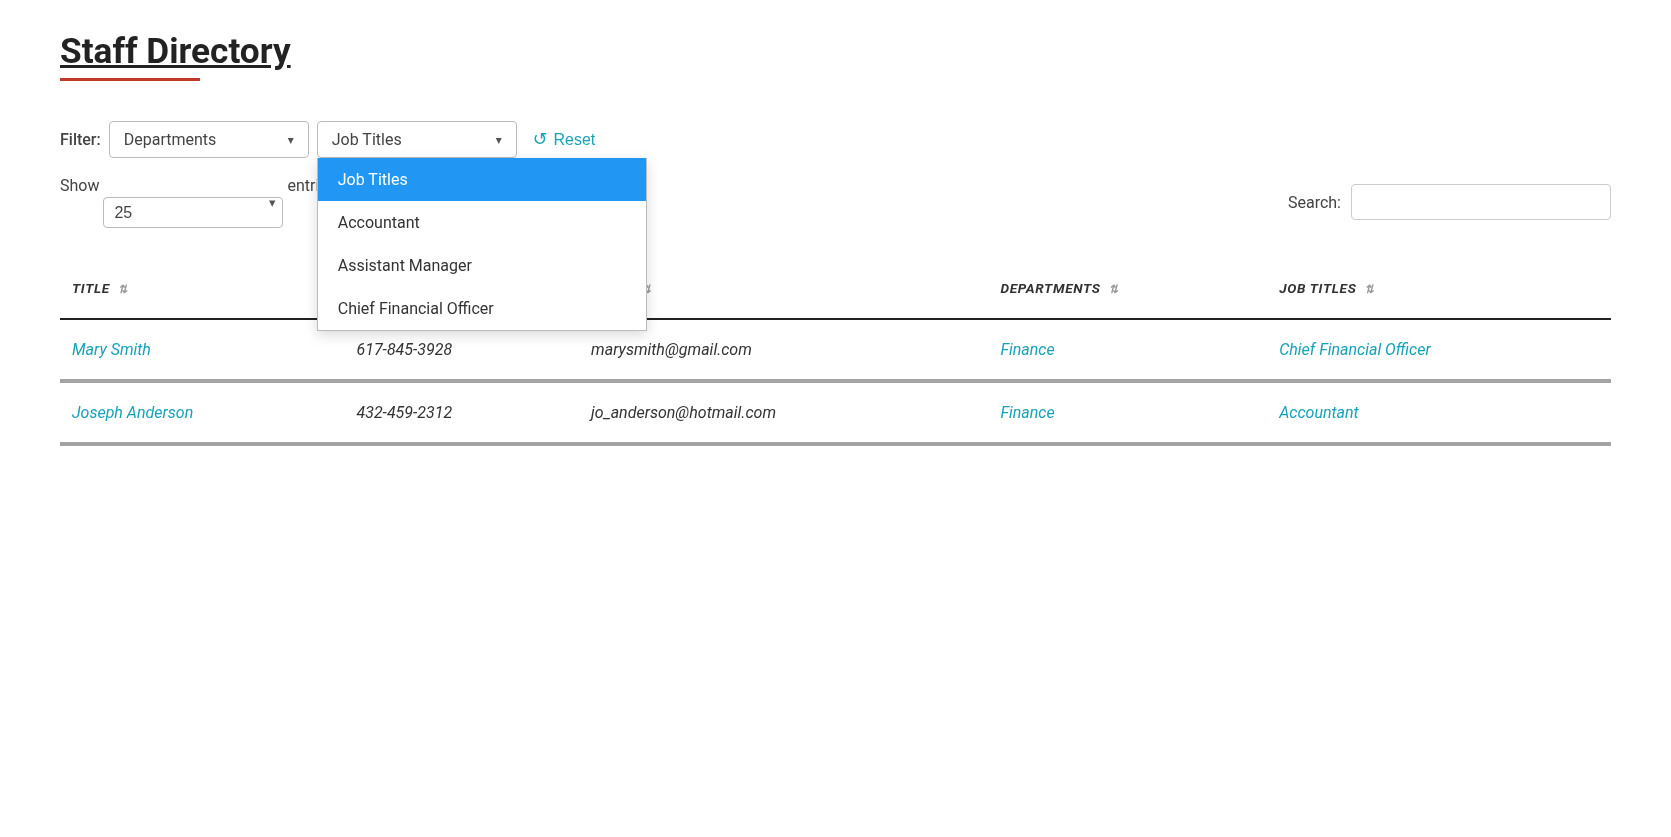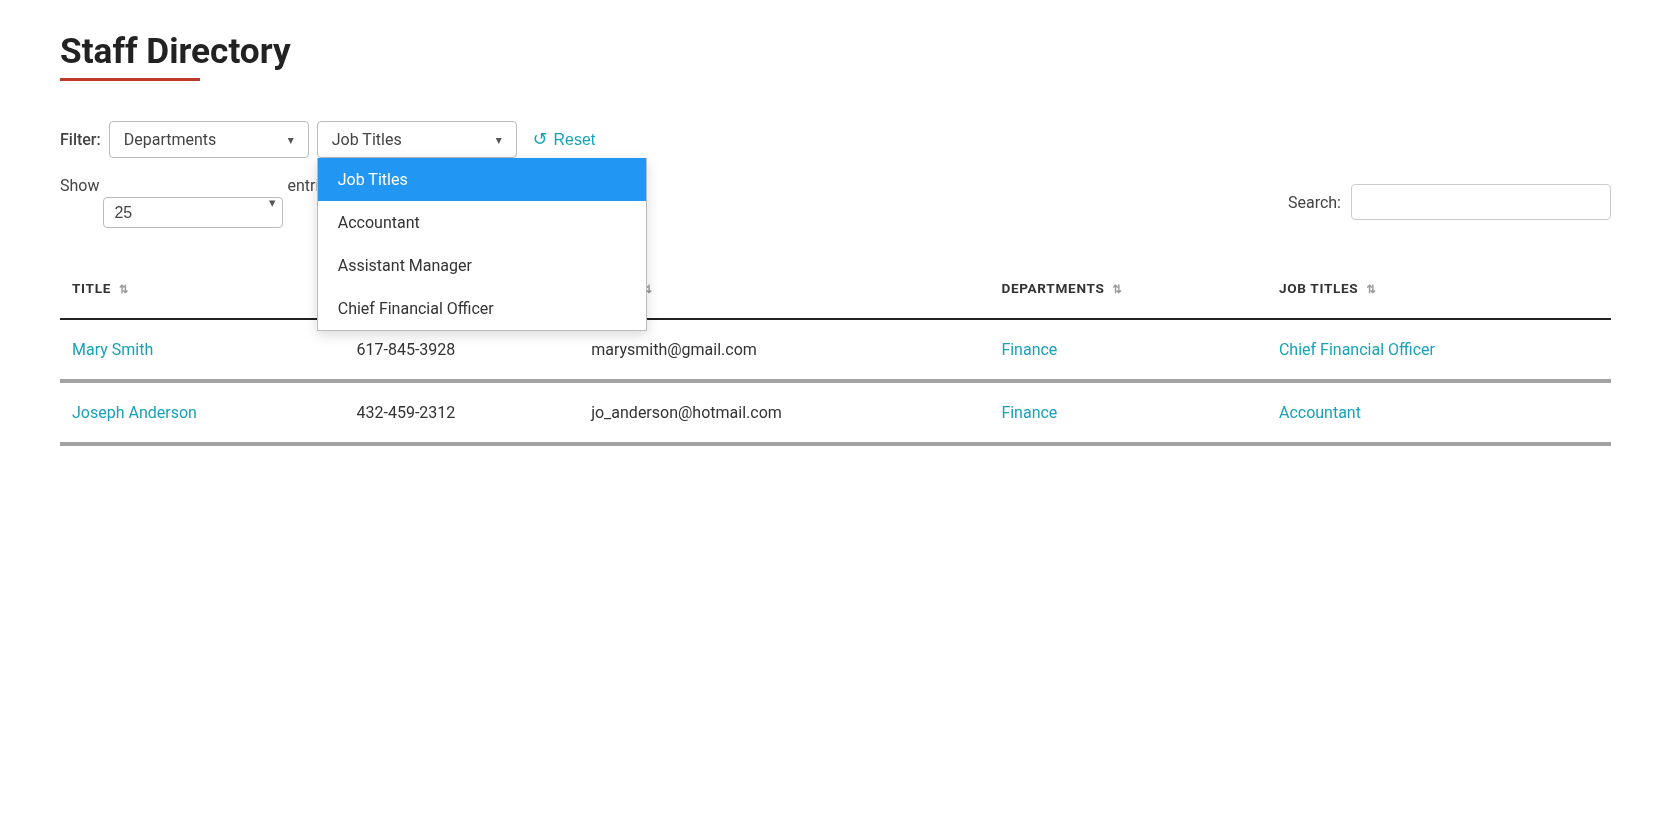--- a/index.html
+++ b/index.html
@@ -8,20 +8,21 @@
       background: #fff;
       color: #333;
       padding: 30px 60px;
     }
 
     .page-title {
       font-size: 2.2rem;
       font-weight: 700;
       color: #222;
       margin-bottom: 6px;
+      text-decoration: underline;
     }
     .title-underline {
       width: 140px;
       height: 3px;
       background: #c0392b;
       margin-bottom: 40px;
     }
 
     .controls-row {
       display: flex;
@@ -120,20 +121,21 @@
     .custom-dropdown-list .item.selected {
       background: #2196F3;
       color: #fff;
     }
 
     
     table {
       width: 100%;
       border-collapse: collapse;
       margin-top: 0;
+      font-style: italic;
     }
     thead th {
       text-align: left;
       font-size: 0.85rem;
       font-weight: 700;
       color: #333;
       letter-spacing: 0.05em;
       padding: 14px 12px;
       border-bottom: 2px solid #222;
       white-space: nowrap;

